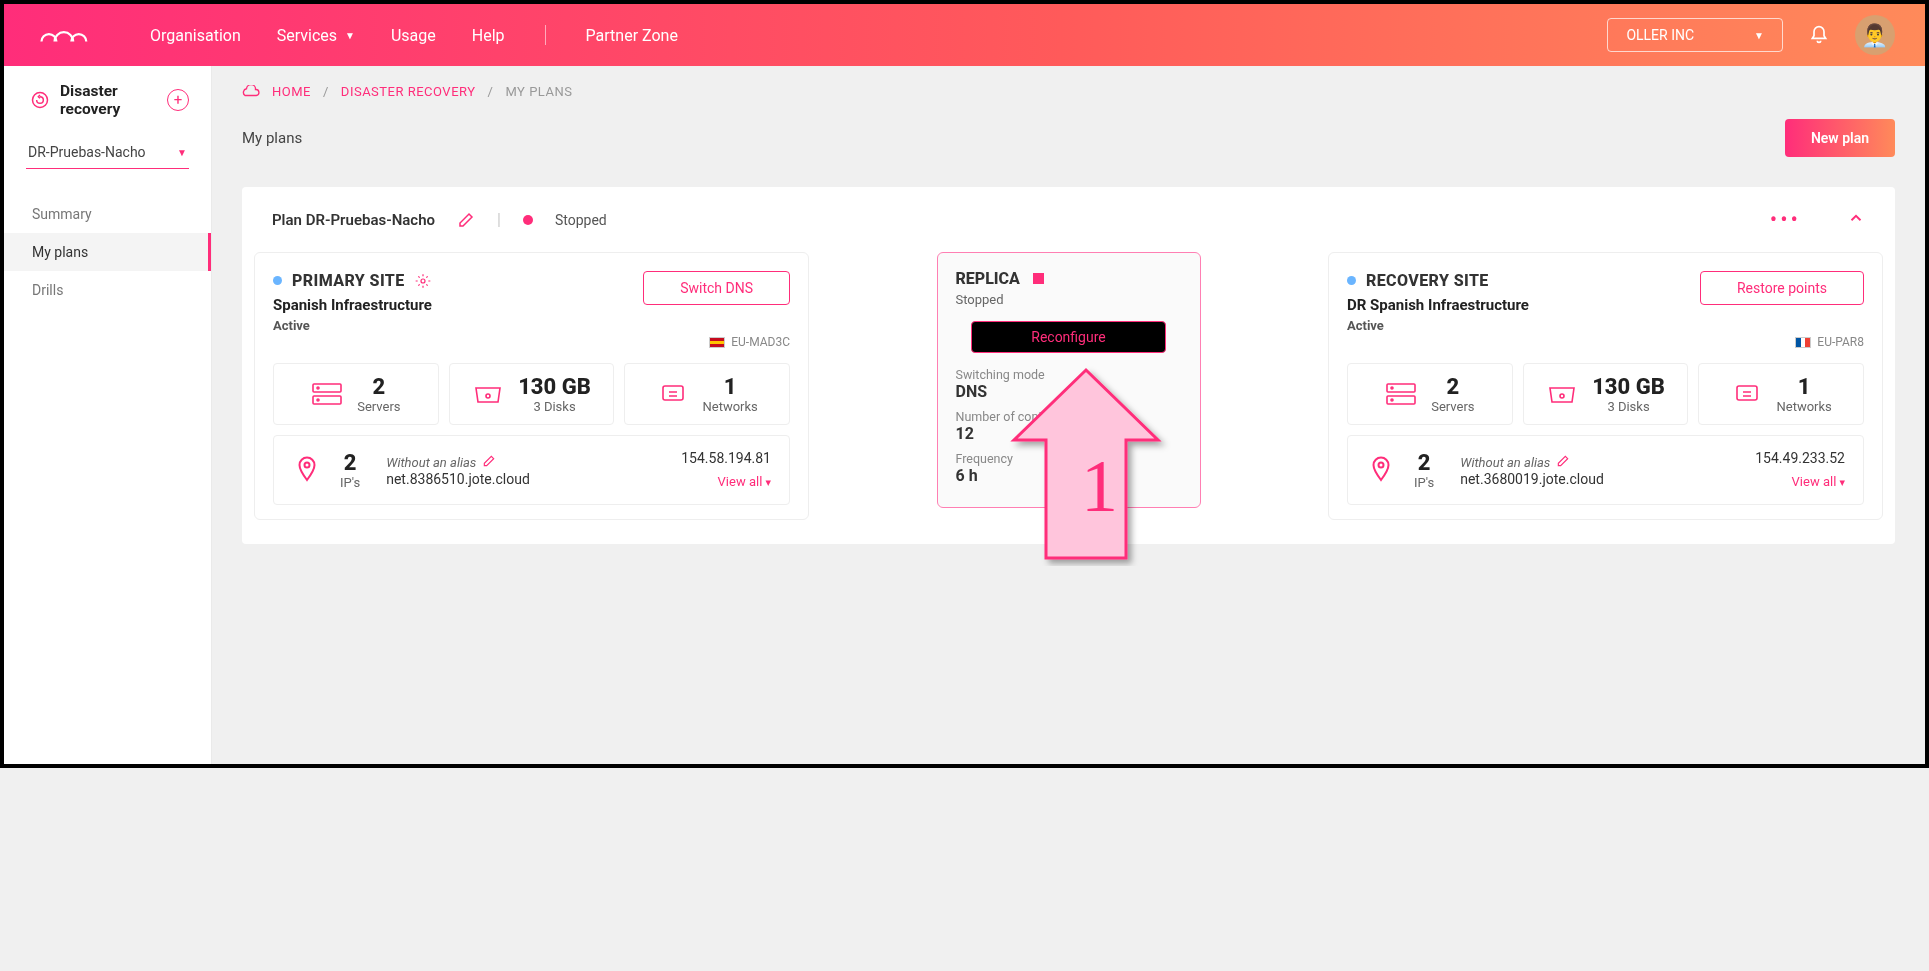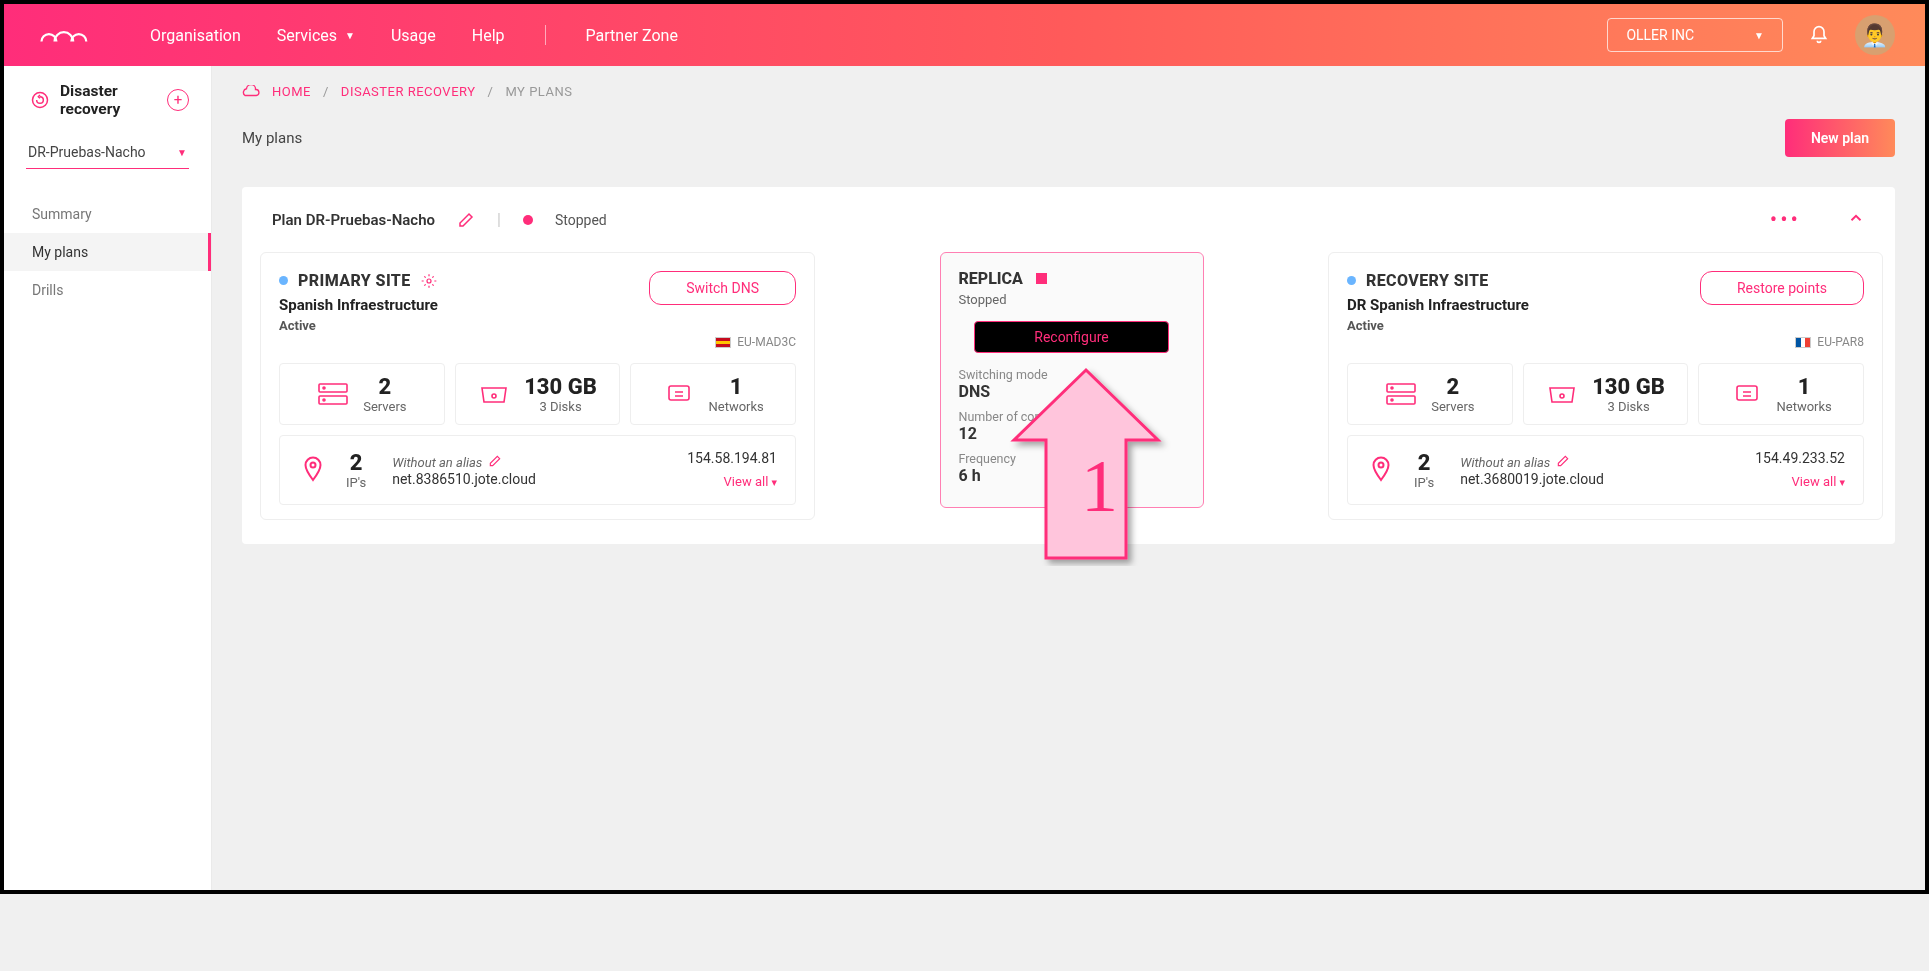--- a/index.html
+++ b/index.html
@@ -1,17 +1,17 @@
 <!DOCTYPE html>
 <html><head>
 <meta charset="utf-8">
 <style>
 * { margin: 0; padding: 0; box-sizing: border-box; font-family: -apple-system, BlinkMacSystemFont, "Segoe UI", Roboto, Arial, sans-serif; }
 body { background: #f0f0f0; overflow: hidden; }
-.app { width: 1929px; height: 894px; background: #fafafa; position: relative; border: 4px solid #000; box-shadow: 18px 18px 0 rgba(0,0,0,.08);}
+.app { width: 1929px; height: 768px; background: #fafafa; position: relative; border: 4px solid #000; box-shadow: 18px 18px 0 rgba(0,0,0,.08);}
 .topbar { height: 62px; background: linear-gradient(90deg, #ff2d7a 0%, #ff5a5a 55%, #ff8a5a 100%); display: flex; align-items: center; padding: 0 30px; color: #fff; }
 .logo { width: 56px; height: 30px; margin-right: 60px; display:flex; align-items:center; justify-content:center; }
 .logo svg { stroke:#fff; fill:none; stroke-width:2.4; }
 .nav { display: flex; gap: 36px; font-size: 16px; align-items:center;}
 .nav-item { cursor: pointer; display:flex; align-items:center; gap:8px;}
 .nav .caret { font-size:10px;}
 .nav-sep { width:1px; height:20px; background:rgba(255,255,255,.55); margin: 0 4px;}
 .top-right { margin-left: auto; display: flex; align-items: center; gap: 26px; }
 .org-select { border: 1px solid rgba(255,255,255,.7); border-radius: 4px; padding: 8px 18px; font-size: 14px; display:flex; align-items:center; gap:60px; cursor:pointer;}
 .org-select .caret { font-size:10px;}
@@ -42,31 +42,31 @@
 .plan-hdr { display:flex; align-items:center; padding: 20px 30px; gap:22px;}
 .plan-hdr .name { font-size:15px; font-weight:600; color:#333;}
 .plan-hdr .edit-icn { width:18px; height:18px; color:#ff2d7a; cursor:pointer;}
 .plan-hdr .sep { color:#ccc;}
 .status-dot { width:10px; height:10px; border-radius:50%; background:#ff2d7a; display:inline-block;}
 .plan-hdr .status-txt { font-size:14px; color:#555;}
 .plan-hdr .spacer { flex:1;}
 .plan-hdr .dots { color:#ff2d7a; font-size:22px; letter-spacing:3px; cursor:pointer;}
 .plan-hdr .chev { color:#ff2d7a; cursor:pointer;}
 
-.sites { display:flex; padding: 0 12px 24px; gap:0; align-items:flex-start; justify-content:space-between;margin-left:6px;}
+.sites { display:flex; padding: 0 12px 24px; gap:0; align-items:flex-start; justify-content:space-between;}
 .site { width:555px; background:#fff; border:1px solid #eee; border-radius:6px; padding:18px 18px 14px;}
 .replica-wrap { flex:1; display:flex; justify-content:center; padding-top:0;}
 .replica { width:264px; border:1.5px solid #ff7fb3; border-radius:6px; background:#fafafa; padding:16px 18px 22px; position:relative;}
 .site-hdr { display:flex; align-items:flex-start;}
 .site-hdr-l h4 { font-size:16px; font-weight:800; color:#333; letter-spacing:.4px; display:flex; align-items:center; gap:10px;}
 .dot-b { width:9px; height:9px; border-radius:50%; background:#6ab5ff;}
 .gear-icn { width:16px; height:16px; color:#ff2d7a;}
 .subtitle { font-size:15px; font-weight:700; color:#222; margin-top:6px;}
 .active-txt { font-size:13px; color:#555; margin-top:4px;font-weight:bold;}
-.site-btn { margin-left:auto; border:1.5px solid #ff2d7a; color:#ff2d7a; background:#fff; border-radius:12px; padding:8px 36px; font-size:14px; cursor:pointer;}
+.site-btn { margin-left:auto; border:1.5px solid #ff2d7a; color:#ff2d7a; background:#fff; border-radius:4px; padding:8px 36px; font-size:14px; cursor:pointer;}
 .region { text-align:right; font-size:12px; color:#888; margin-top:2px; display:flex; align-items:center; justify-content:flex-end; gap:6px;}
 .flag { width:16px; height:11px; display:inline-block; border:1px solid #ccc;}
 .flag-es { background:linear-gradient(#c60b1e 33%, #ffc400 33% 66%, #c60b1e 66%);}
 .flag-fr { background:linear-gradient(90deg,#0055a4 33%, #fff 33% 66%, #ef4135 66%);}
 
 .stats { display:flex; gap:10px; margin-top:14px;}
 .stat { flex:1; border:1px solid #eee; border-radius:4px; padding:10px 0; text-align:center; display:flex; align-items:center; gap:14px; justify-content:center;}
 .stat .icn { width:32px; height:24px;}
 .stat-vals { text-align:center;}
 .stat .v { font-size:22px; font-weight:800; color:#222;}

